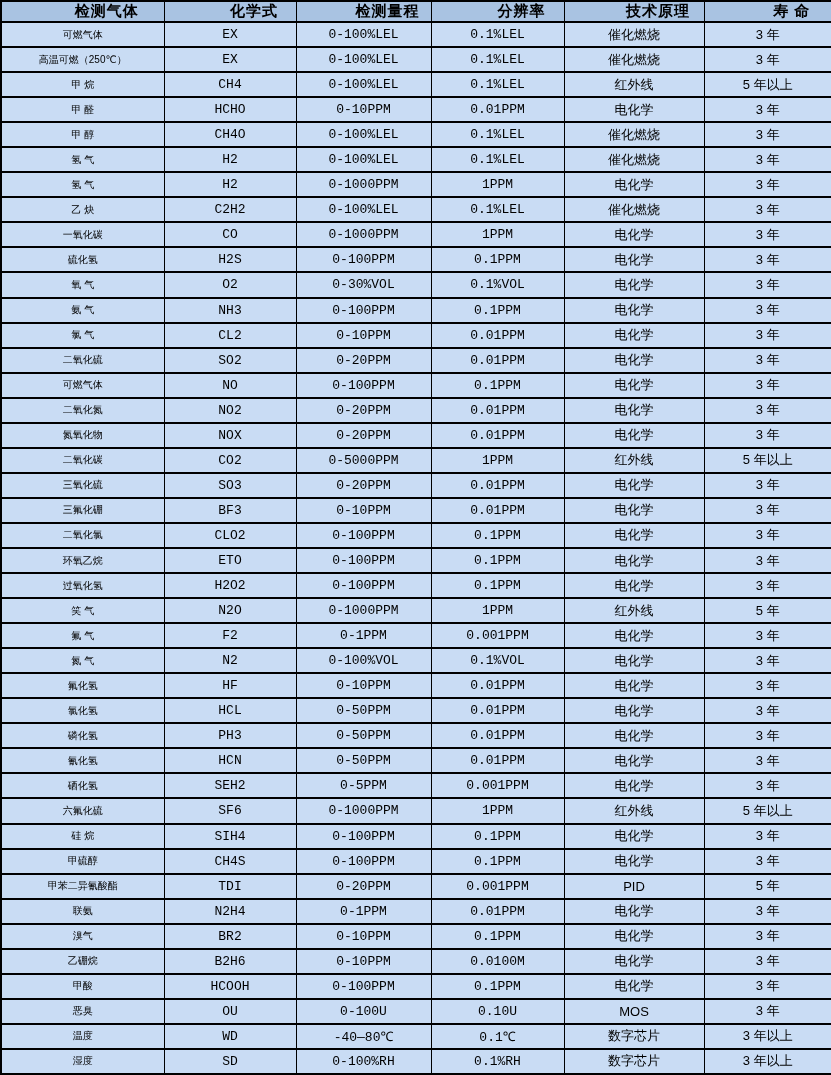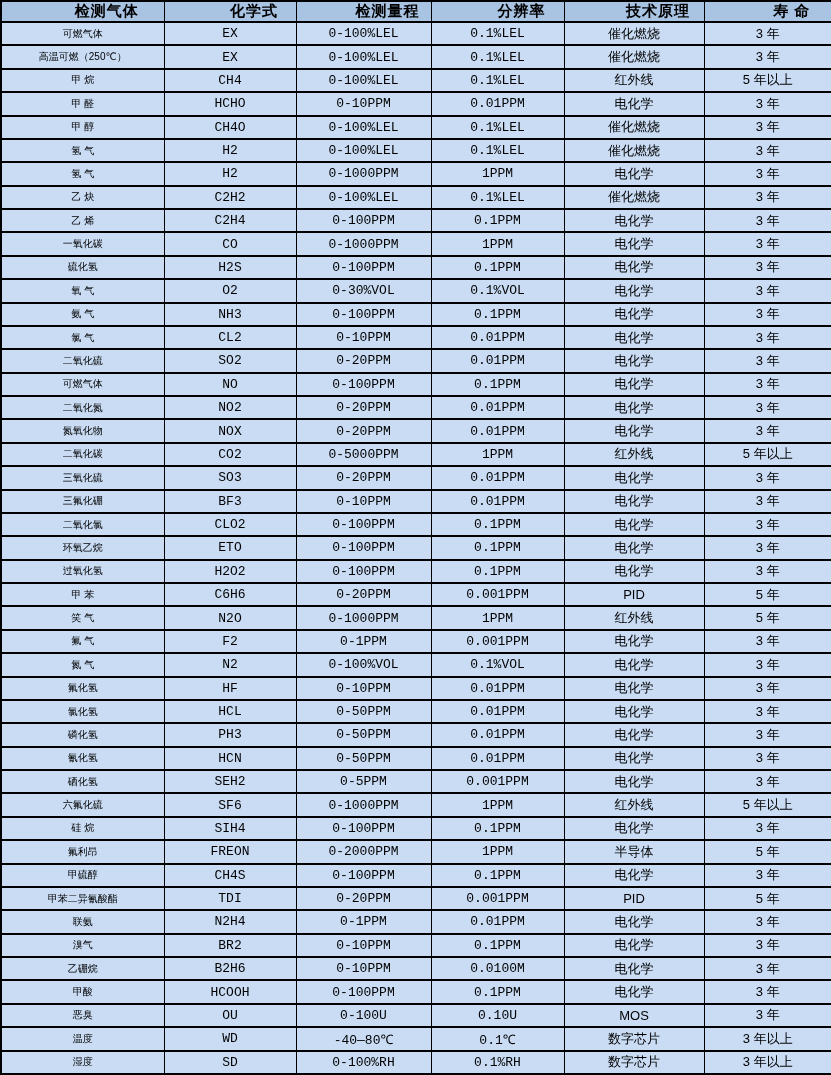--- a/index.html
+++ b/index.html
@@ -142,28 +142,20 @@
 
   <tr>
     <td class="cell-gas">乙 炔</td>
     <td class="cell-formula">C2H2</td>
     <td class="cell-range">0-100%LEL</td>
     <td class="cell-resolution">0.1%LEL</td>
     <td class="cell-principle">催化燃烧</td>
     <td class="cell-life">3 年</td>
   </tr>
 
-  <tr>
-    <td class="cell-gas">乙 烯</td>
-    <td class="cell-formula">C2H4</td>
-    <td class="cell-range">0-100PPM</td>
-    <td class="cell-resolution">0.1PPM</td>
-    <td class="cell-principle">电化学</td>
-    <td class="cell-life">3 年</td>
-  </tr>
 
   <tr>
     <td class="cell-gas">一氧化碳</td>
     <td class="cell-formula">CO</td>
     <td class="cell-range">0-1000PPM</td>
     <td class="cell-resolution">1PPM</td>
     <td class="cell-principle">电化学</td>
     <td class="cell-life">3 年</td>
   </tr>
 
@@ -288,28 +280,20 @@
   <tr>
     <td class="cell-gas">过氧化氢</td>
     <td class="cell-formula">H2O2</td>
     <td class="cell-range">0-100PPM</td>
     <td class="cell-resolution">0.1PPM</td>
     <td class="cell-principle">电化学</td>
     <td class="cell-life">3 年</td>
   </tr>
 
 
-  <tr>
-    <td class="cell-gas">甲 苯</td>
-    <td class="cell-formula">C6H6</td>
-    <td class="cell-range">0-20PPM</td>
-    <td class="cell-resolution">0.001PPM</td>
-    <td class="cell-principle">PID</td>
-    <td class="cell-life">5 年</td>
-  </tr>
 
   <tr>
     <td class="cell-gas">笑 气</td>
     <td class="cell-formula">N2O</td>
     <td class="cell-range">0-1000PPM</td>
     <td class="cell-resolution">1PPM</td>
     <td class="cell-principle">红外线</td>
     <td class="cell-life">5 年</td>
   </tr>
 
@@ -387,28 +371,20 @@
 
   <tr>
     <td class="cell-gas">硅 烷</td>
     <td class="cell-formula">SIH4</td>
     <td class="cell-range">0-100PPM</td>
     <td class="cell-resolution">0.1PPM</td>
     <td class="cell-principle">电化学</td>
     <td class="cell-life">3 年</td>
   </tr>
 
-  <tr>
-    <td class="cell-gas">氟利昂</td>
-    <td class="cell-formula">FREON</td>
-    <td class="cell-range">0-2000PPM</td>
-    <td class="cell-resolution">1PPM</td>
-    <td class="cell-principle">半导体</td>
-    <td class="cell-life">5 年</td>
-  </tr>
 
   <tr>
     <td class="cell-gas">甲硫醇</td>
     <td class="cell-formula">CH4S</td>
     <td class="cell-range">0-100PPM</td>
     <td class="cell-resolution">0.1PPM</td>
     <td class="cell-principle">电化学</td>
     <td class="cell-life">3 年</td>
   </tr>
 

